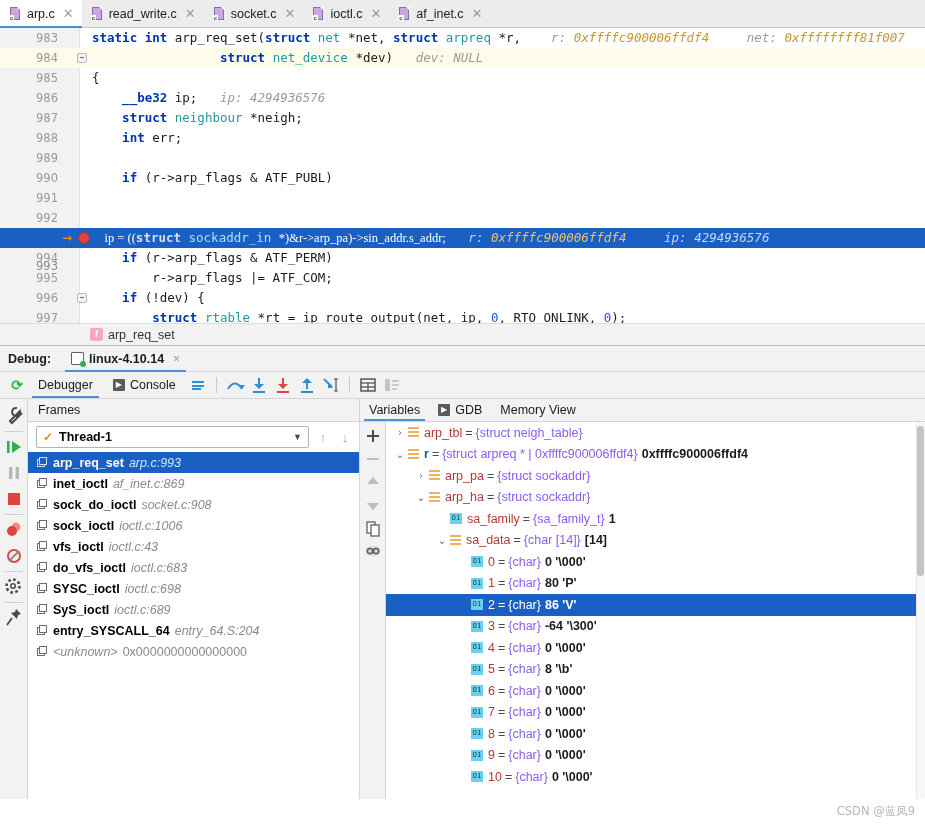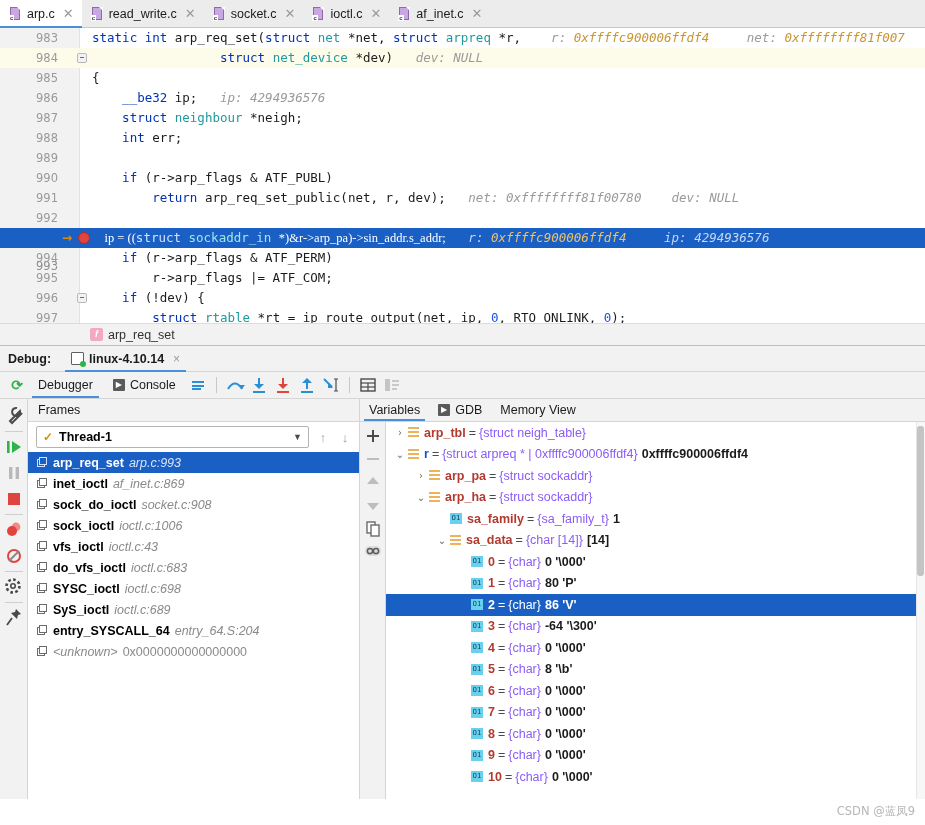--- a/index.html
+++ b/index.html
@@ -98,21 +98,21 @@
   }
   .fold-mark::before {
     content: ""; position: absolute; left: 2px; top: 3px;
     width: 4px; height: 1px; background: #6b6b6b;
   }
   .code-text {
     position: absolute; left: 92px; top: 0;
     white-space: pre;
   }
   
-  .kw   { color: #0033b3; font-weight: normal; }
+  .kw   { color: #0033b3; font-weight: bold; }
   .typ  { color: #20999d; }
   .pln  { color: #1b1b1b; }
   .num  { color: #1750eb; }
   .hint { color: #9a9a9a; font-style: italic; }
   .hintv{ color: #c9952c; font-style: italic; }
   .crow.exec-line .pln  { color: #ffffff; font-family: Liberation Serif, serif; }
   .crow.exec-line .kw   { color: #cfe2ff; }
   .crow.exec-line .typ  { color: #9fe6e8; }
   .crow.exec-line .hint { color: #c6d8f2; }
   .crow.exec-line .hintv{ color: #f0c268; }
@@ -284,21 +284,21 @@
       linear-gradient(#f0b15c,#f0b15c) 0 0/11px 2px no-repeat,
       linear-gradient(#f0b15c,#f0b15c) 0 4px/11px 2px no-repeat,
       linear-gradient(#f0b15c,#f0b15c) 0 8px/11px 2px no-repeat;
   }
   .vico-prim {
     width: 12px; height: 11px; flex: none; margin-right: 5px;
     background: #6ad0ef; color: #12404f;
     font-size: 7px; line-height: 11px; text-align: center;
     font-family: "DejaVu Sans", sans-serif;
   }
-  .vname { color: #b33a2f; font-weight: bold; }
+  .vname { color: #b33a2f; font-weight: normal; }
   .vname.ptr { color: #1750c4; font-weight: bold; }
   .veq { color: #4a4a4a; margin: 0 3px; }
   .vtype { color: #8b5cf6; }
   .vval { color: #1b1b1b; font-weight: bold; margin-left: 4px; }
   .var-row.sel .vname,
   .var-row.sel .vname.ptr,
   .var-row.sel .veq,
   .var-row.sel .vtype,
   .var-row.sel .vval { color: #ffffff; }
   .var-row.sel .twisty { color: #dbe7f8; }
@@ -376,21 +376,21 @@
     <div class="gutter-bg"></div>
     <div class="code-rows" id="coderows">
         <div class="crow"><span class="lnum">983</span><span class="code-text"><span class="kw">static </span><span class="kw">int </span><span class="pln">arp_req_set(</span><span class="kw">struct </span><span class="typ">net </span><span class="pln">*net, </span><span class="kw">struct </span><span class="typ">arpreq </span><span class="pln">*r,</span><span class="hint">    r: </span><span class="hintv">0xffffc900006ffdf4</span><span class="hint">     net: </span><span class="hintv">0xffffffff81f007</span></span></div>
         <div class="crow caret-line"><span class="lnum">984</span><span class="fold-mark"></span><span class="code-text"><span class="pln">                 </span><span class="kw">struct </span><span class="typ">net_device </span><span class="pln">*dev)</span><span class="hint">   dev: </span><span class="hint">NULL</span></span></div>
         <div class="crow"><span class="lnum">985</span><span class="code-text"><span class="pln">{</span></span></div>
         <div class="crow"><span class="lnum">986</span><span class="code-text"><span class="pln">    </span><span class="kw">__be32 </span><span class="pln">ip;</span><span class="hint">   ip: </span><span class="hint">4294936576</span></span></div>
         <div class="crow"><span class="lnum">987</span><span class="code-text"><span class="pln">    </span><span class="kw">struct </span><span class="typ">neighbour </span><span class="pln">*neigh;</span></span></div>
         <div class="crow"><span class="lnum">988</span><span class="code-text"><span class="pln">    </span><span class="kw">int </span><span class="pln">err;</span></span></div>
         <div class="crow"><span class="lnum">989</span><span class="code-text"></span></div>
         <div class="crow"><span class="lnum">990</span><span class="code-text"><span class="pln">    </span><span class="kw">if </span><span class="pln">(r-&gt;arp_flags &amp; ATF_PUBL)</span></span></div>
-        <div class="crow"><span class="lnum">991</span><span class="code-text"><span class="pln">        </span><span class="kw">return </span><span class="pln">arp_req_set_public(net, r, dev);</span><span class="hint">   net: </span><span class="hint">0xffffffff81f00780</span><span class="hint">    dev: </span><span class="hint">NULL</span></span></div>
+        <div class="crow"><span class="lnum">991</span></div>
         <div class="crow"><span class="lnum">992</span><span class="code-text"></span></div>
         <div class="crow exec-line"><span class="lnum">993</span><span class="gmark arrow">→</span><span class="bp-dot"></span><span class="code-text"><span class="pln">    ip = ((</span><span class="kw">struct </span><span class="typ">sockaddr_in </span><span class="pln">*)&amp;r-&gt;arp_pa)-&gt;sin_addr.s_addr;</span><span class="hint">   r: </span><span class="hintv">0xffffc900006ffdf4</span><span class="hint">     ip: </span><span class="hint">4294936576</span></span></div>
         <div class="crow"><span class="lnum">994</span><span class="code-text"><span class="pln">    </span><span class="kw">if </span><span class="pln">(r-&gt;arp_flags &amp; ATF_PERM)</span></span></div>
         <div class="crow"><span class="lnum">995</span><span class="code-text"><span class="pln">        r-&gt;arp_flags |= ATF_COM;</span></span></div>
         <div class="crow"><span class="lnum">996</span><span class="fold-mark"></span><span class="code-text"><span class="pln">    </span><span class="kw">if </span><span class="pln">(!dev) {</span></span></div>
         <div class="crow"><span class="lnum">997</span><span class="code-text"><span class="pln">        </span><span class="kw">struct </span><span class="typ">rtable </span><span class="pln">*rt = ip_route_output(net, ip, </span><span class="num">0</span><span class="pln">, RTO_ONLINK, </span><span class="num">0</span><span class="pln">);</span></span></div>
       </div>
     <div class="breadcrumb">
       <span class="fbadge">f</span>
       <span>arp_req_set</span>

